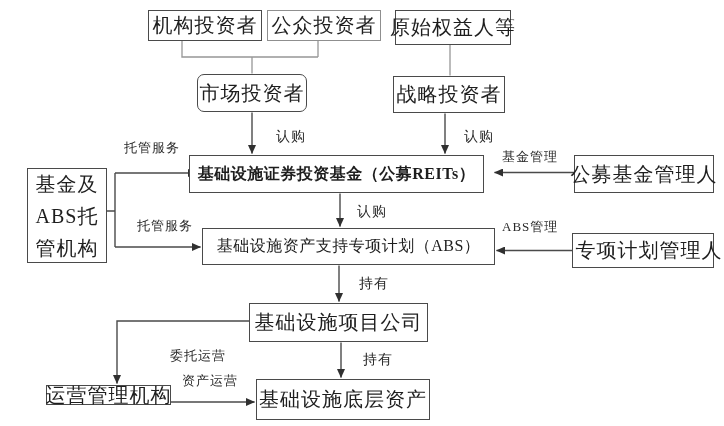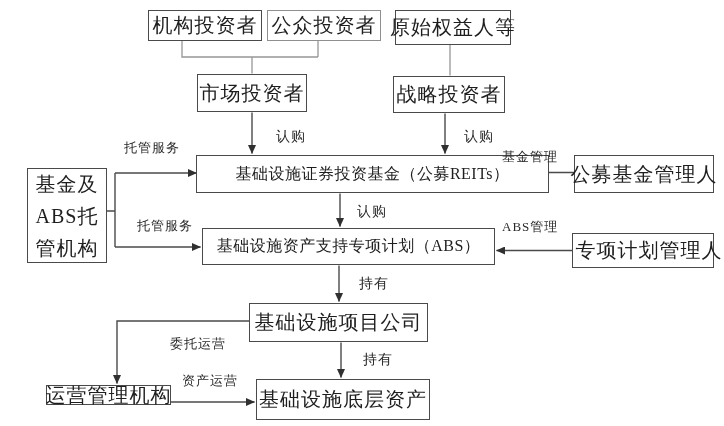--- a/index.html
+++ b/index.html
@@ -93,25 +93,25 @@
 
     <path class="ln" d="M171 402 H254.5" marker-end="url(#arr)"></path>
   </svg>
 
   <div class="node" style="left:148px; top:10px; width:114px; height:31px;">机构投资者</div>
 
   <div class="node light" style="left:267px; top:10px; width:114px; height:31px;">公众投资者</div>
 
   <div class="node" style="left:395px; top:10px; width:116px; height:35px;">原始权益人等</div>
 
-  <div class="node" style="left:197px; top:74px; width:110px; height:38px;">市场投资者</div>
+  <div class="node" style="left:197px; top:74px; width:110px; height:38px;border-radius:7px;">市场投资者</div>
 
   <div class="node" style="left:393px; top:76px; width:112px; height:37px;">战略投资者</div>
 
-  <div class="node small" style="left:196px; top:155px; width:353px; height:38px;">基础设施证券投资基金（公募REITs）</div>
+  <div class="node small" style="left:189px; top:155px; width:295px; height:38px;font-weight:bold;">基础设施证券投资基金（公募REITs）</div>
 
   <div class="node small" style="left:202px; top:228px; width:293px; height:37px;">基础设施资产支持专项计划（ABS）</div>
 
   <div class="node multiline" style="left:27px; top:168px; width:80px; height:95px;">基金及
 ABS托
 管机构</div>
 
   <div class="node" style="left:574px; top:155px; width:140px; height:38px;">公募基金管理人</div>
 
   <div class="node" style="left:572px; top:233px; width:142px; height:35px;padding-left:12px;">专项计划管理人</div>
@@ -133,17 +133,17 @@
   <span class="edge-label" style="left:357px; top:203px; font-size:14px;">认购</span>
 
   <span class="edge-label" style="left:502px; top:148px;">基金管理</span>
 
   <span class="edge-label" style="left:502px; top:218px;">ABS管理</span>
 
   <span class="edge-label" style="left:359px; top:275px; font-size:14px;">持有</span>
 
   <span class="edge-label" style="left:363px; top:351px; font-size:14px;">持有</span>
 
-  <span class="edge-label" style="left:170px; top:335px;">委托运营</span>
+  <span class="edge-label" style="left:170px; top:347px;">委托运营</span>
 
   <span class="edge-label" style="left:182px; top:372px;">资产运营</span>
 
 </div>
 
 </body></html>

